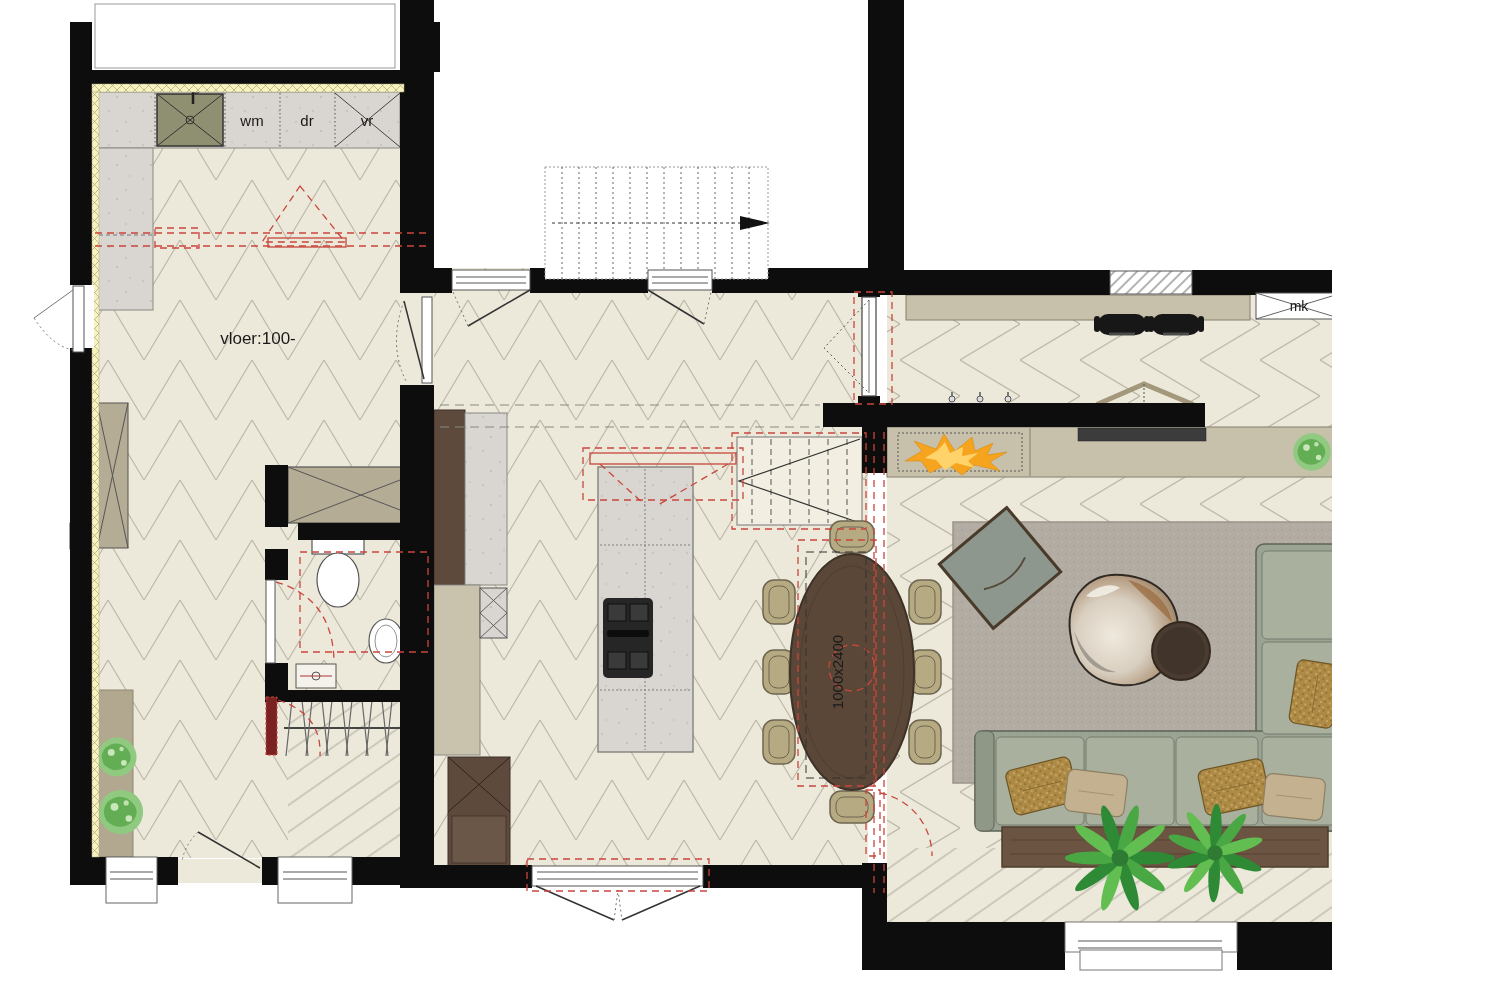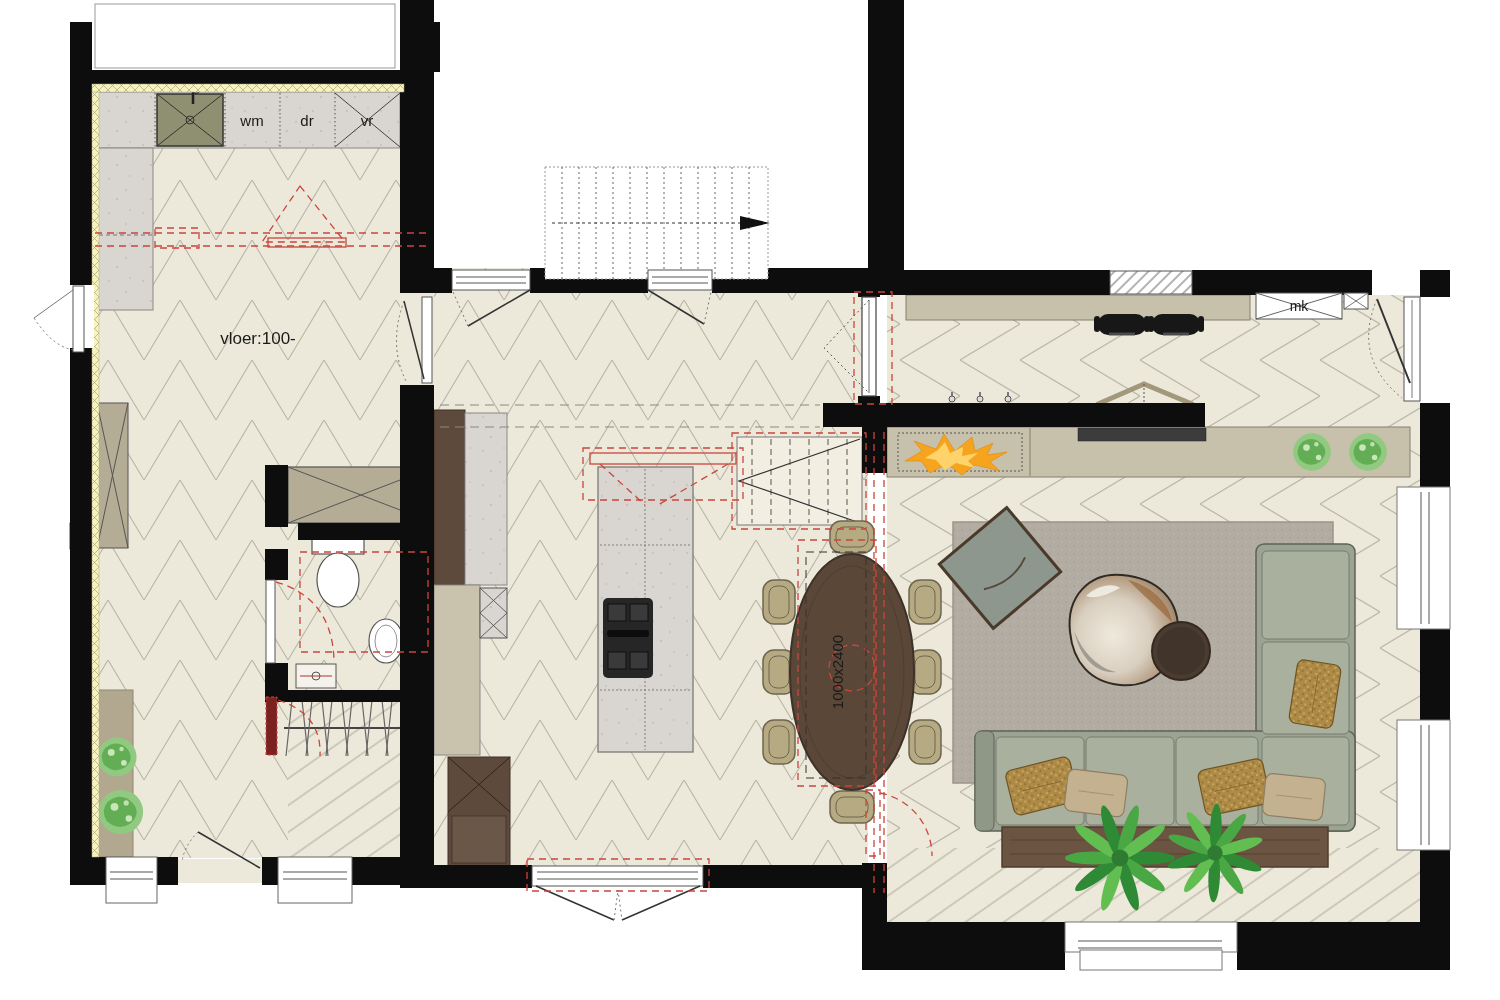--- a/index.html
+++ b/index.html
@@ -1,16 +1,16 @@
 <!DOCTYPE html>
 <html><head>
 <meta charset="utf-8">
 <style>
   html,body{margin:0;padding:0;background:#ffffff;}
-  .stage{position:relative;width:1500px;height:1000px;background:#ffffff;overflow:hidden;
+  .stage{position:relative;width:1332px;height:1000px;background:#ffffff;overflow:hidden;
          font-family:"Liberation Sans", sans-serif;}
   svg{display:block}
   text{font-family:"Liberation Sans", sans-serif;fill:#1a1a1a;}
 </style>
 </head>
 <body>
 
 <div class="stage">
 <svg viewBox="0 0 1500 1000" width="1500" height="1000">
 <defs>

